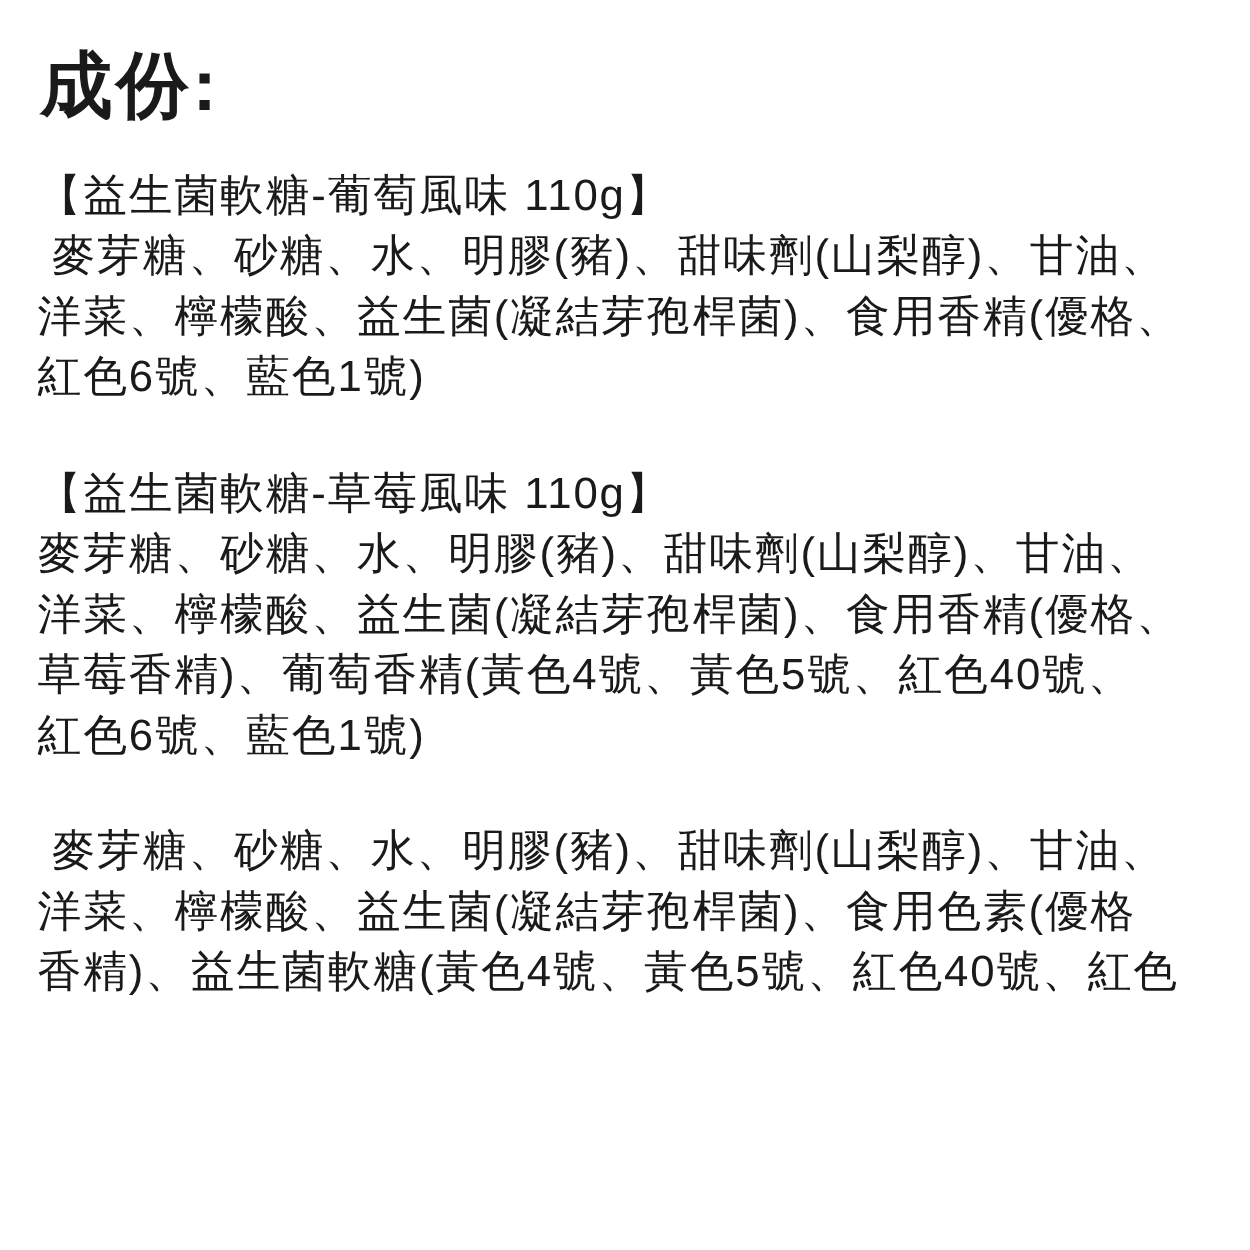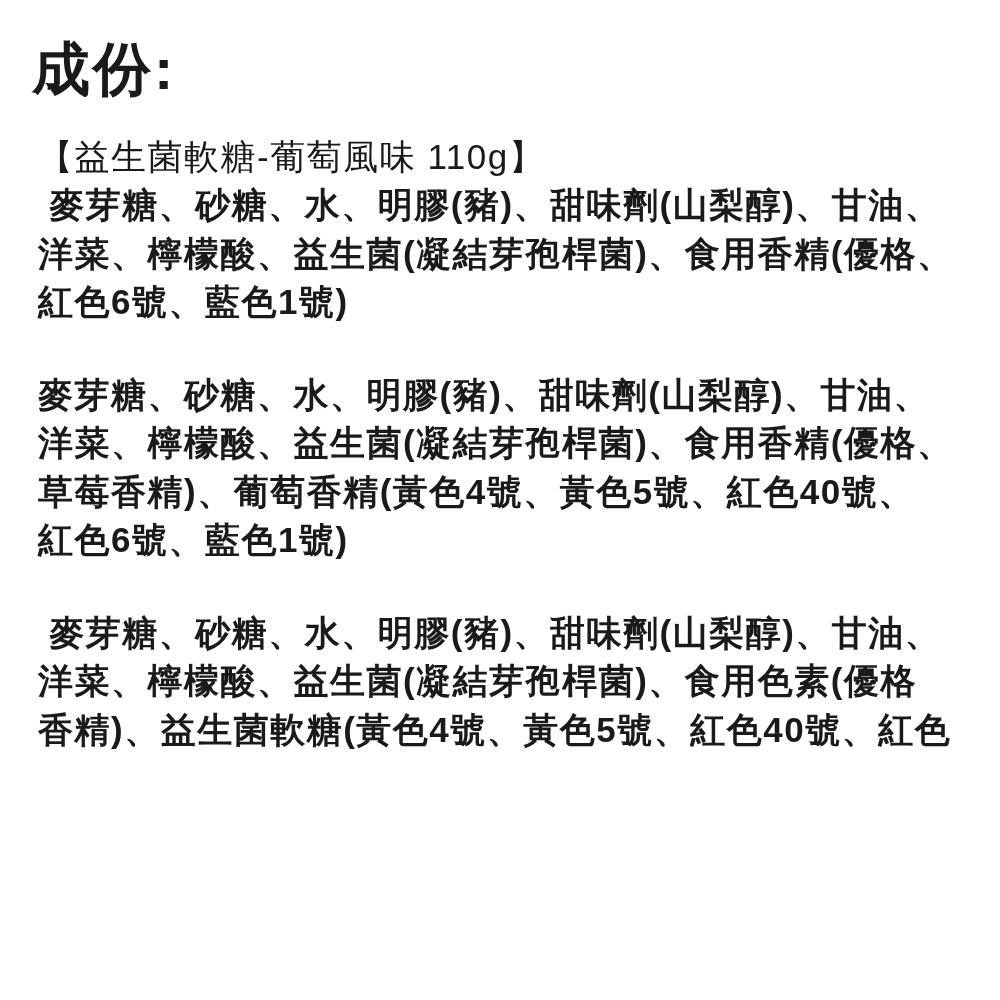--- a/index.html
+++ b/index.html
@@ -20,27 +20,27 @@
   }
   .title {
     margin: 0 0 30px 2px;
     font-size: 58px;
     line-height: 1.15;
     font-weight: 600;
     letter-spacing: 3px;
     white-space: pre;
   }
   .product {
-    margin: 0 0 44px 8px;
+    margin: 0 0 44px 0;
   }
   .line {
     font-size: 35px;
     line-height: 48.5px;
     letter-spacing: 1.5px;
-    font-weight: 700;
+    font-weight: 400;
     white-space: pre;
   }
   .product-header {
     font-weight: 500;
   }
 </style>
 </head>
 <body>
 
 <div class="page">
@@ -48,20 +48,21 @@
   <h1 class="title">成份:</h1>
 
   <section class="product">
     <div class="line product-header">【益生菌軟糖-葡萄風味 110g】</div>
     <div class="line"> 麥芽糖、砂糖、水、明膠(豬)、甜味劑(山梨醇)、甘油、</div>
     <div class="line">洋菜、檸檬酸、益生菌(凝結芽孢桿菌)、食用香精(優格、</div>
     <div class="line">紅色6號、藍色1號)</div>
   </section>
 
   <section class="product">
+    <div class="line product-header">【益生菌軟糖-草莓風味 110g】</div>
     <div class="line">麥芽糖、砂糖、水、明膠(豬)、甜味劑(山梨醇)、甘油、</div>
     <div class="line">洋菜、檸檬酸、益生菌(凝結芽孢桿菌)、食用香精(優格、</div>
     <div class="line">草莓香精)、葡萄香精(黃色4號、黃色5號、紅色40號、</div>
     <div class="line">紅色6號、藍色1號)</div>
   </section>
 
   <section class="product">
     <div class="line"> 麥芽糖、砂糖、水、明膠(豬)、甜味劑(山梨醇)、甘油、</div>
     <div class="line">洋菜、檸檬酸、益生菌(凝結芽孢桿菌)、食用色素(優格</div>
     <div class="line">香精)、益生菌軟糖(黃色4號、黃色5號、紅色40號、紅色</div>

